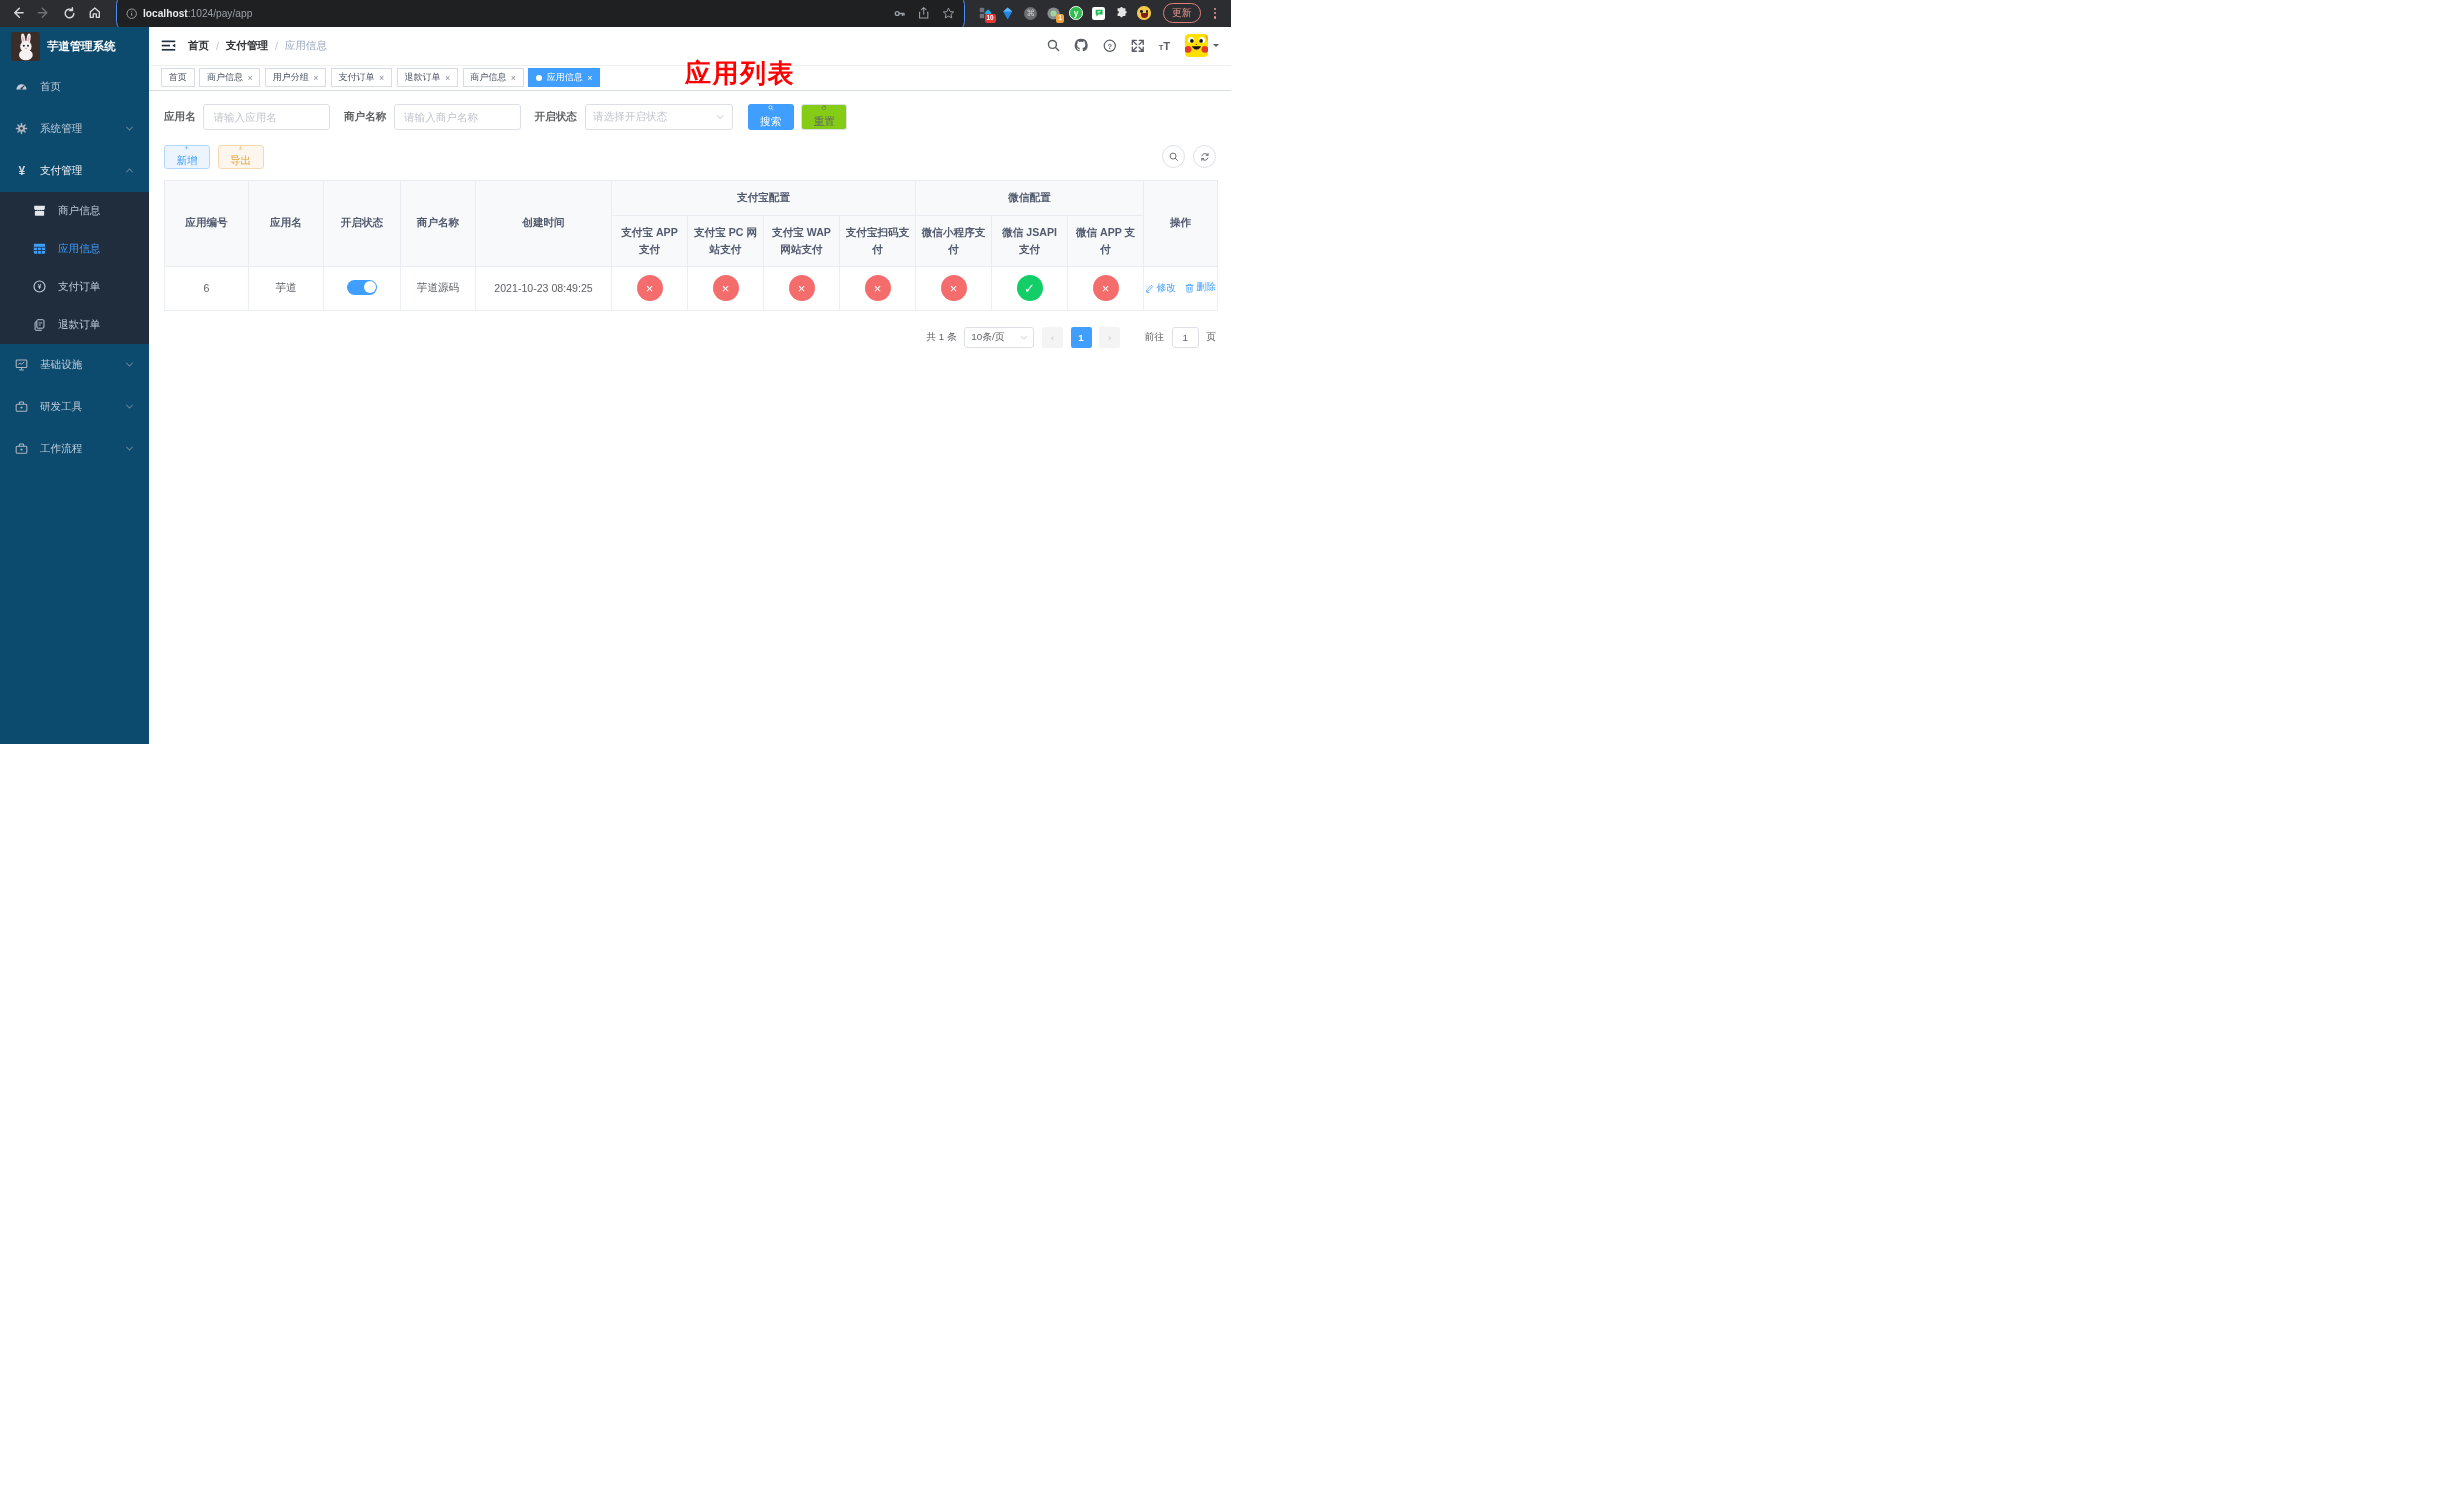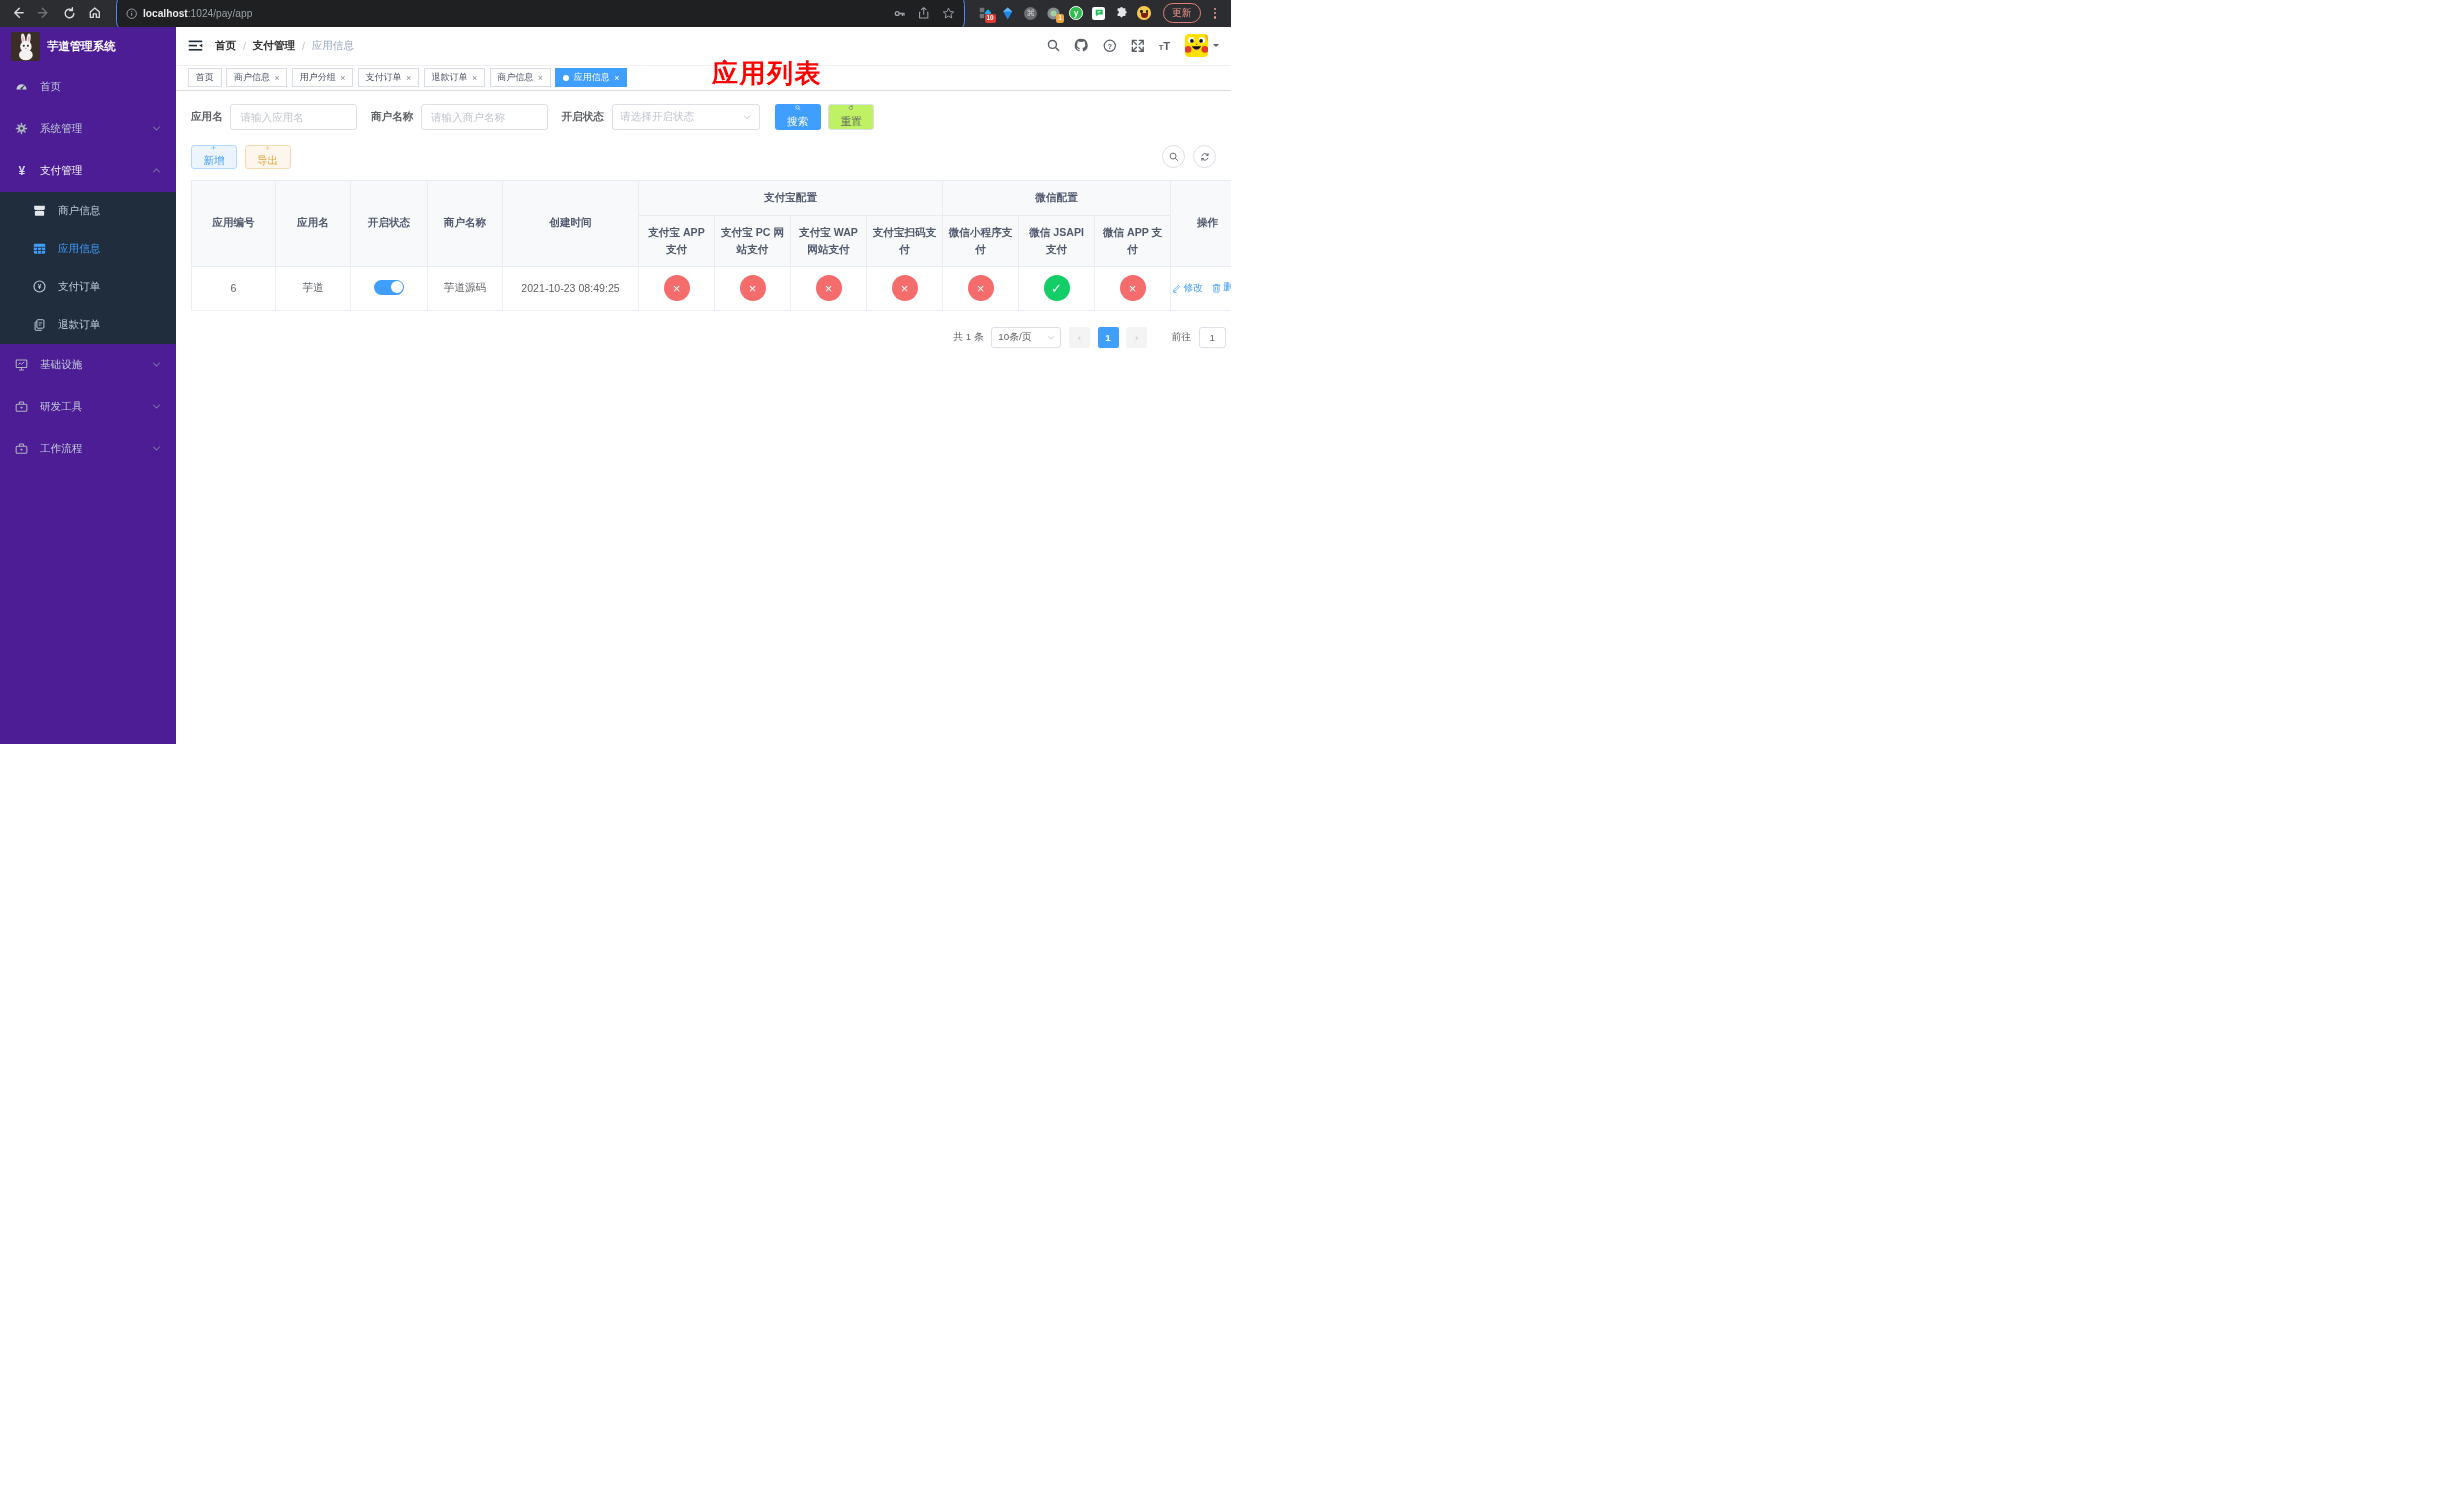--- a/index.html
+++ b/index.html
@@ -27,21 +27,21 @@
   .chat-sq { width:13px; height:13px; background:#fff; border-radius:2.3px; display:flex; align-items:center; justify-content:center; }
   .emoji-face { width:13.6px; height:13.6px; border-radius:50%; background:#f6c84c; position:relative; }
   .emoji-face i { position:absolute; width:2.3px; height:2.3px; background:#222; border-radius:50%; top:3.8px; }
   .emoji-face .mo { position:absolute; width:6.8px; height:4.5px; background:#7d1f12; border-radius:0 0 6px 6px; left:3.4px; top:6.8px; }
   .update-pill { border:1.1px solid #df8078; color:#ec948c; font-size:9.8px; border-radius:9.8px; padding:2.3px 8.3px; margin-left:3px; white-space:nowrap; }
   .dots-v { display:flex; flex-direction:column; gap:1.9px; padding:0 4.5px; }
   .dots-v i { width:2.3px; height:2.3px; border-radius:50%; background:#ec948c; }
 
   
   .app { display:flex; height:718px; }
-  .sidebar { width:176px; background:#4c1d95; flex:0 0 auto; color:#bfcbd9; }
+  .sidebar { width:149px; background:#0c4a6e; flex:0 0 auto; color:#bfcbd9; }
   .logo-row { height:39px; display:flex; align-items:center; gap:7.6px; padding:0 10.6px; }
   .logo-title { color:#fff; font-size:11.4px; font-weight:700; }
   .menu-item { height:42px; display:flex; align-items:center; gap:11.4px; padding:0 15px; font-size:10.6px; cursor:pointer; }
   .menu-item .mi-ic { width:13.6px; display:flex; justify-content:center; flex:0 0 auto; }
   .menu-item .chev { margin-left:auto; opacity:.75; }
   .menu-item.parent-active { color:#f4f4f5; }
   .submenu { background:#1f2d3d; }
   .submenu .menu-item { height:38px; padding-left:33px; }
   .submenu .menu-item.sub-active { color:#409eff; }
   .yen-glyph { font-size:12px; font-weight:700; color:#cfd7e0; }
@@ -72,21 +72,21 @@
   .f-label { font-size:10.6px; font-weight:700; color:#606266; margin-left:6px; white-space:nowrap; }
   .f-label:first-child { margin-left:0; }
   .text-input { width:127px; height:26px; border:0.8px solid #dcdfe6; border-radius:3px; padding:0 9px;
     font-size:10.6px; color:#606266; outline:none; font-family:inherit; }
   .text-input::placeholder { color:#c0c4cc; }
   .select-box { width:148px; height:26px; border:0.8px solid #dcdfe6; border-radius:3px; padding:0 7.6px;
     display:flex; align-items:center; justify-content:space-between; color:#c0c4cc; font-size:10.6px; cursor:pointer; }
   .btn { height:26px; border-radius:3px; display:inline-flex; align-items:center; gap:4.5px; padding:0 11.4px;
     font-size:10.6px; cursor:pointer; border:0.8px solid transparent; white-space:nowrap;flex-direction:column; }
   .btn-primary { background:#409eff; color:#fff; margin-left:7.6px; }
-  .btn-plain { background:#bef264; border-color:#dcdfe6; color:#606266; }
+  .btn-plain { background:#84cc16; border-color:#dcdfe6; color:#606266; }
   .toolbar-row { display:flex; align-items:flex-start; margin-top:15px; }
   .btn-add { height:24px; background:#ecf5ff; border-color:#b3d8ff; color:#409eff; }
   .btn-export { height:24px; background:#fdf6ec; border-color:#f5dab1; color:#e6a23c; margin-left:7.6px; }
   .circle-btn { width:23px; height:23px; border-radius:50%; border:0.8px solid #dcdfe6; background:#fff;
     display:flex; align-items:center; justify-content:center; color:#606266; cursor:pointer; }
   .toolbar-right { margin-left:auto; display:flex; gap:7.6px; }
 
   table.grid { margin-top:10.6px; width:1052px; border-collapse:collapse; table-layout:fixed; }
   .grid th { background:#f8f9fb; color:#515a6e; font-size:10.6px; font-weight:700; border:0.8px solid #e9ecf1; padding:4.5px 4.5px; }
   .grid th.th-group { height:35px; }

